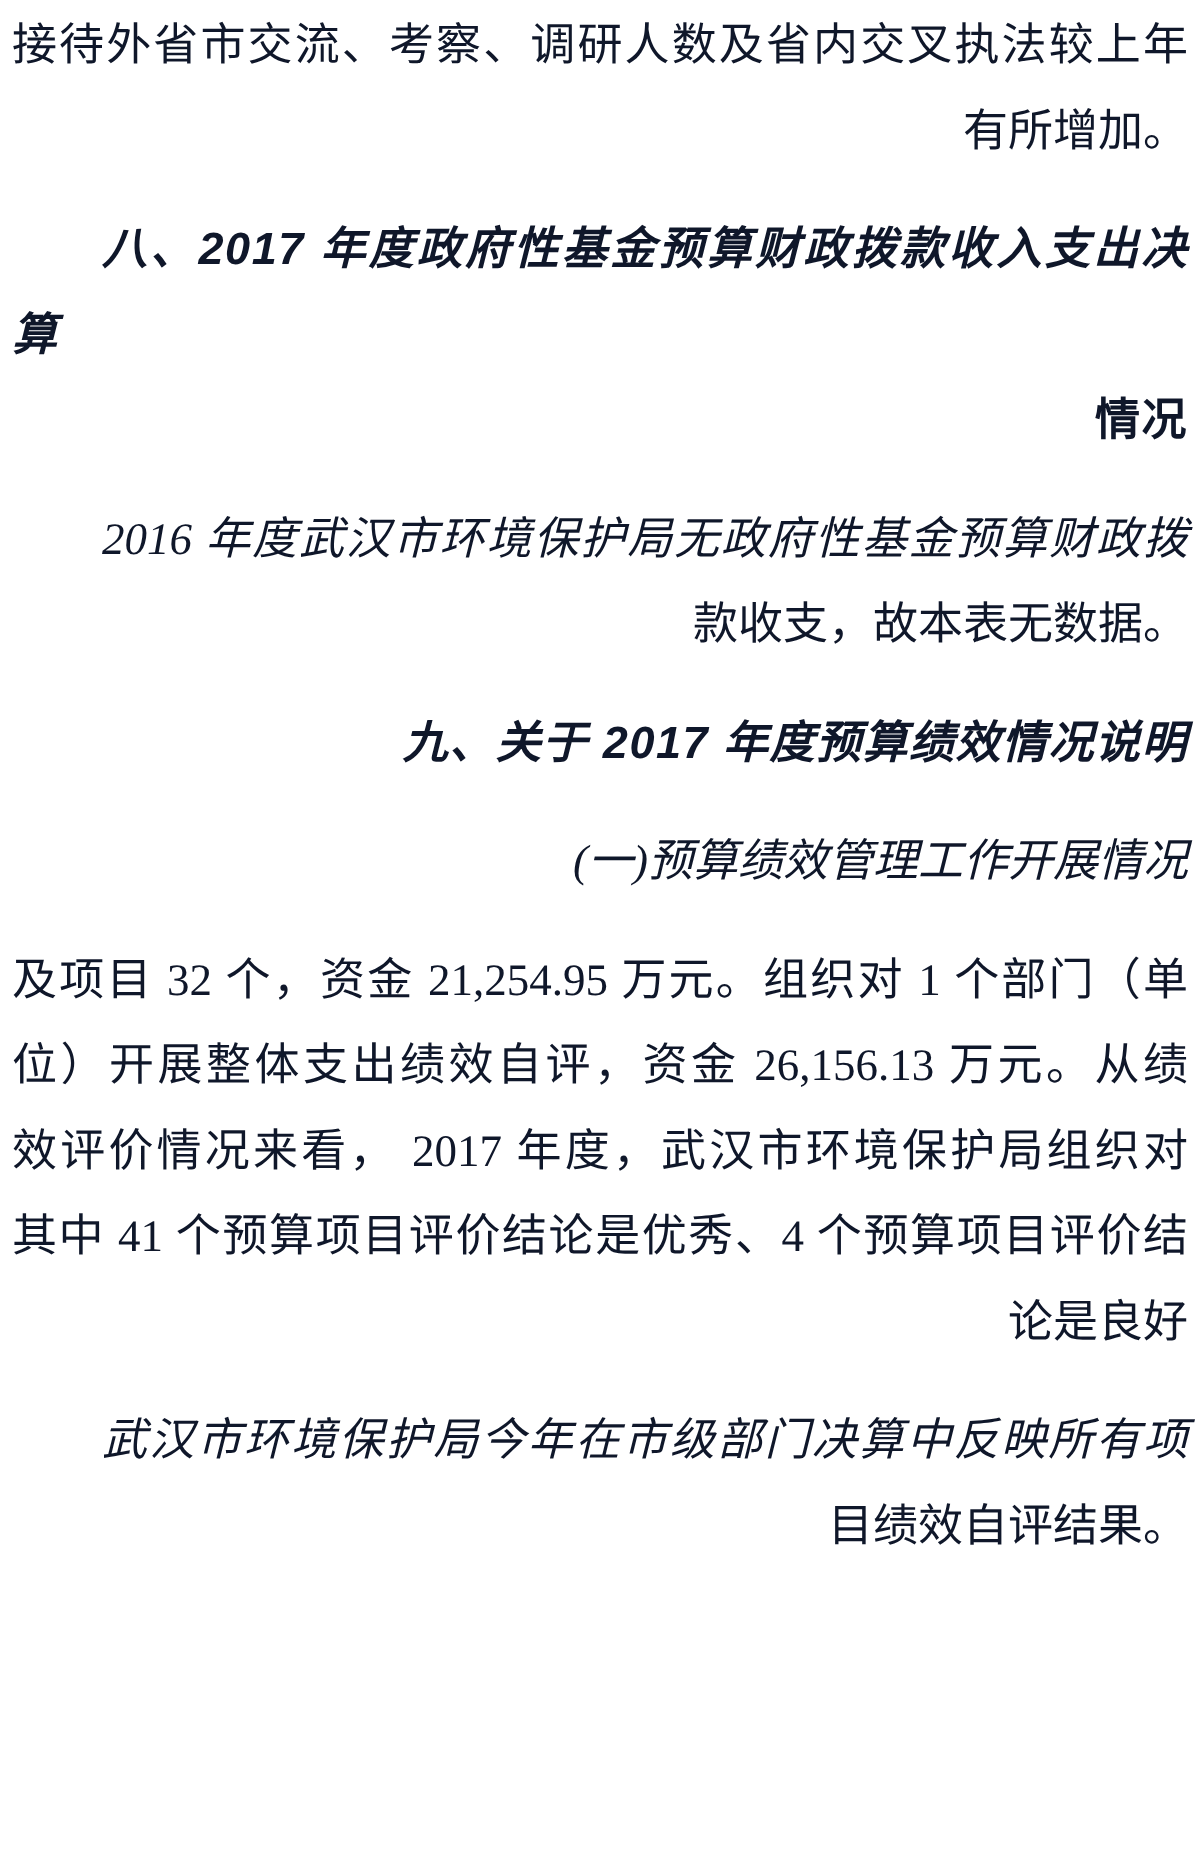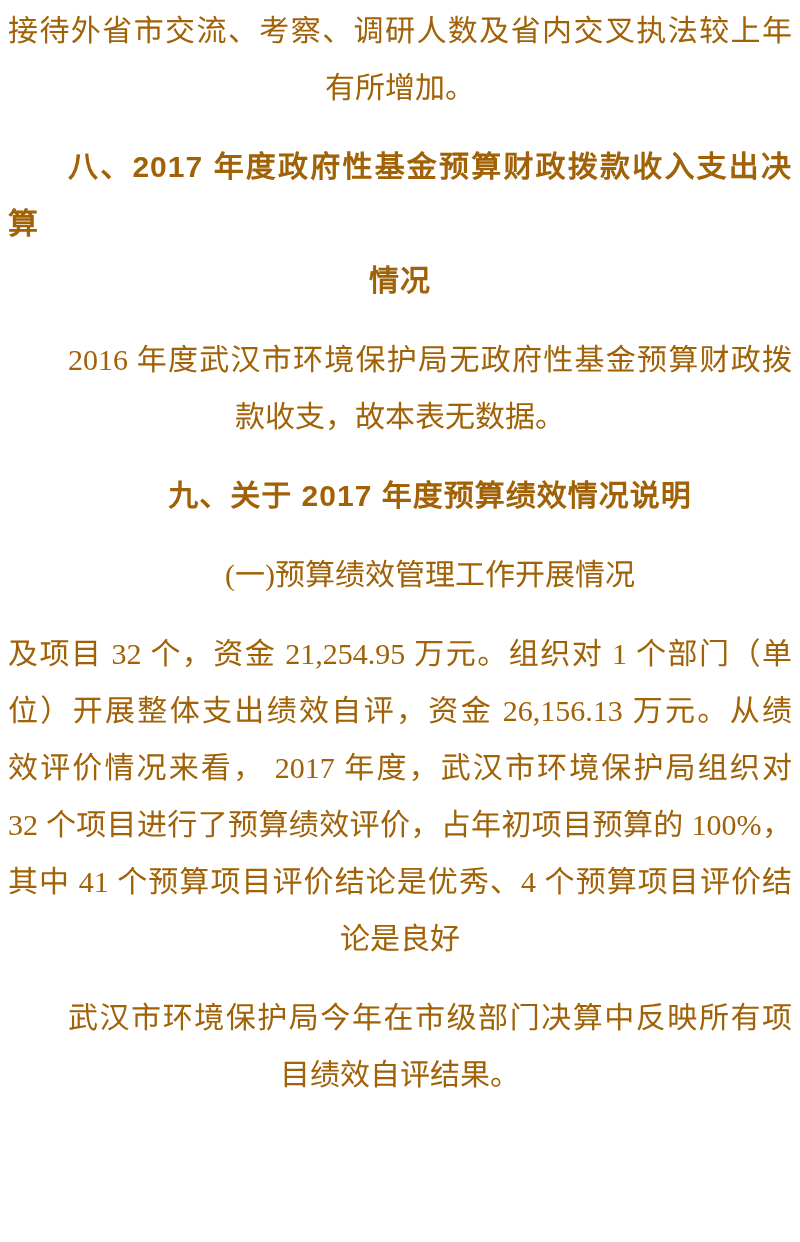--- a/index.html
+++ b/index.html
@@ -7,43 +7,44 @@
     padding: 0;
     background: #ffffff;
   }
   .page {
     position: relative;
     width: 800px;
     height: 1242px;
     box-sizing: border-box;
     padding: 2px 8px 0 8px;
     background: #ffffff;
-    color: #a16207;
+    color: #0f172a;
     font-family: "Liberation Serif", "DejaVu Serif", serif;
     font-size: 30px;
     overflow: hidden;
   }
   .para {
     margin: 22px 0;
   }
   .para.first {
     margin-top: 0;
   }
   .line {
     line-height: 57px;
-    text-align: center;
+    text-align: right;
   }
   
   .line.fill {
     text-align: justify;
     text-align-last: justify;
   }
   
   .line.indent {
     text-indent: 2em;
+    font-style: italic;
   }
   .heading .line {
     font-family: "Liberation Sans", "DejaVu Sans", sans-serif;
     font-weight: bold;
     letter-spacing: 1px;
   }
 </style>
 </head>
 <body>
 
@@ -69,21 +70,20 @@
   </div>
 
   <div class="para">
     <div class="line indent">(一)预算绩效管理工作开展情况</div>
   </div>
 
   <div class="para">
     <div class="line fill">及项目 32 个，资金 21,254.95 万元。组织对 1 个部门（单</div>
     <div class="line fill">位）开展整体支出绩效自评，资金 26,156.13 万元。从绩</div>
     <div class="line fill">效评价情况来看， 2017 年度，武汉市环境保护局组织对</div>
-    <div class="line fill">32 个项目进行了预算绩效评价，占年初项目预算的 100%，</div>
     <div class="line fill">其中 41 个预算项目评价结论是优秀、4 个预算项目评价结</div>
     <div class="line">论是良好</div>
   </div>
 
 
   <div class="para">
     <div class="line fill indent">武汉市环境保护局今年在市级部门决算中反映所有项</div>
     <div class="line">目绩效自评结果。</div>
   </div>
 

